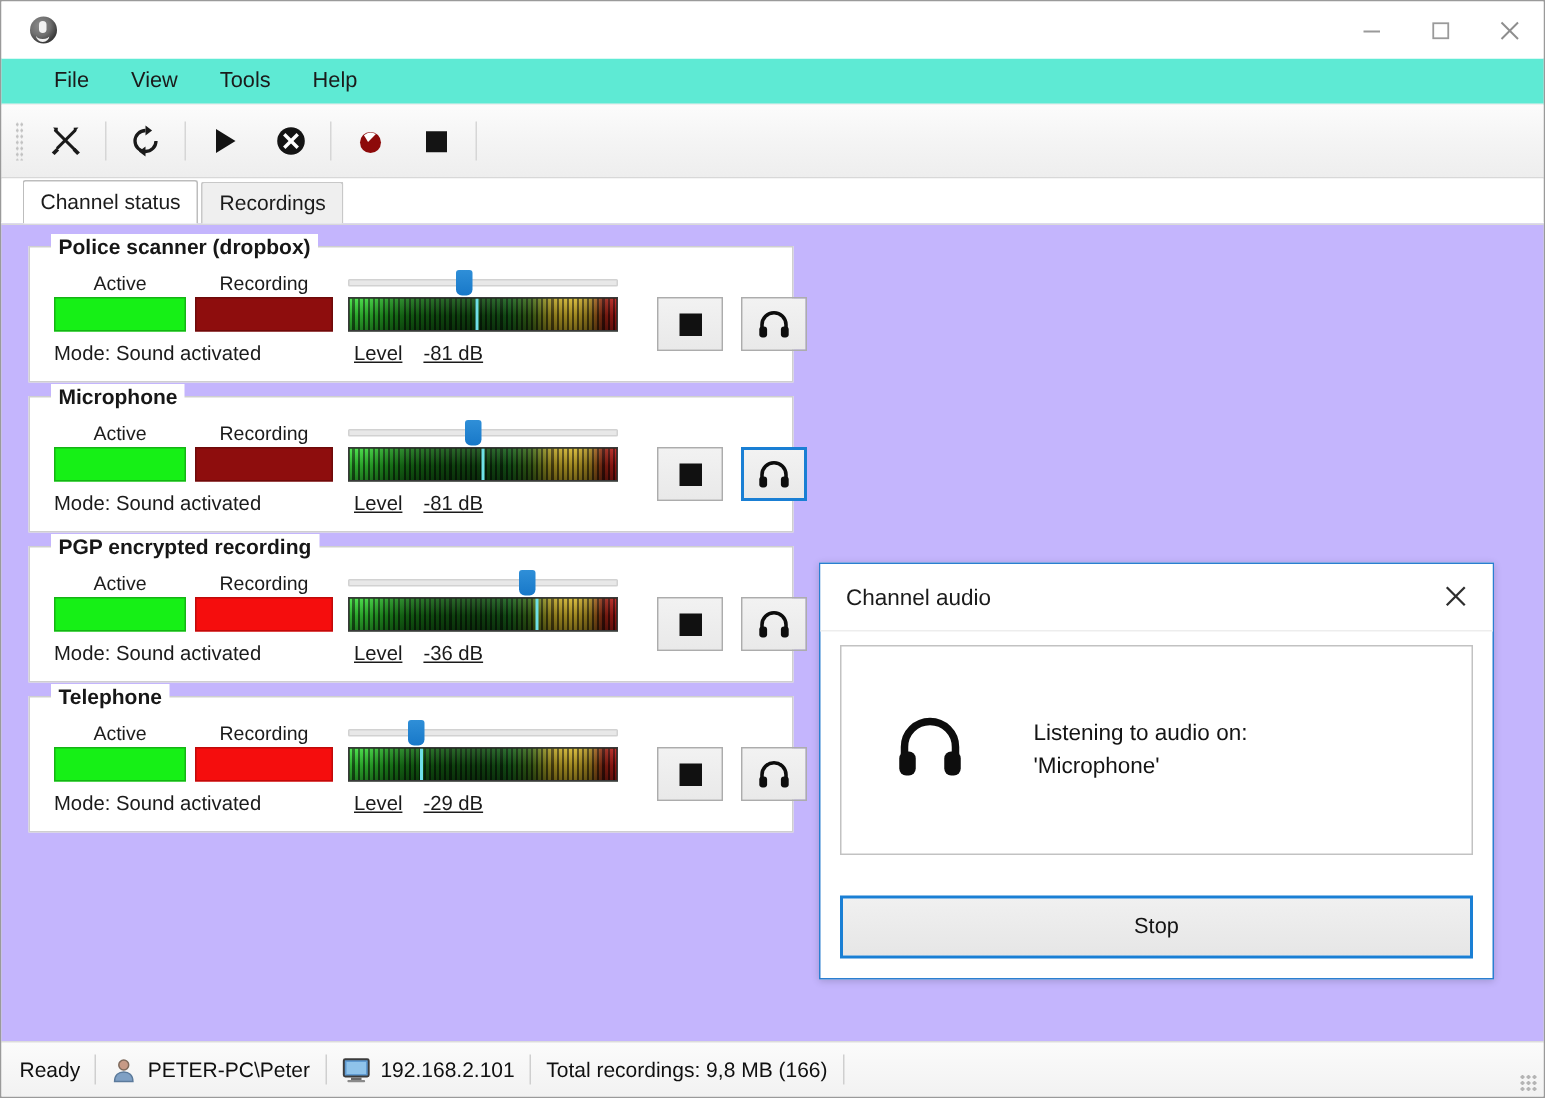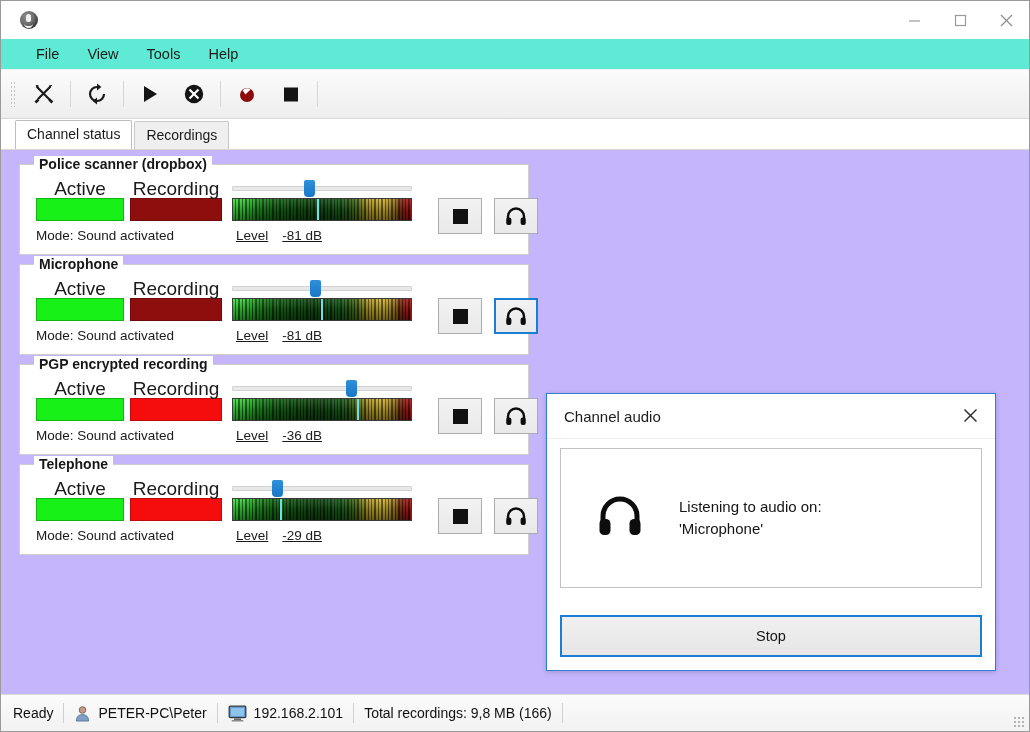--- a/index.html
+++ b/index.html
@@ -109,21 +109,21 @@
   .gb-title{
     position:absolute;top:-9px;left:14px;background:#ffffff;padding:0 5px;
     font-size:14px;font-weight:bold;color:#171717;white-space:nowrap;
   }
   .gb-row{display:flex;align-items:flex-start;}
 
   .col-active{width:88px;margin-left:6px;}
   .col-rec{width:92px;margin-left:6px;}
   .col-meter{margin-left:10px;}
   .lbl{
-    font-size:19px;color:#1b1b1b;text-align:center;height:19px;line-height:19px;
+    font-size:13px;color:#1b1b1b;text-align:center;height:19px;line-height:19px;
   }
   .ind{
     height:23px;border:1px solid #7a7a7a;box-sizing:border-box;
   }
   .ind.green{background:#16f016;border-color:#14b414;}
   .ind.red-dark{background:#8e0d0d;border-color:#6e0a0a;}
   .ind.red-bright{background:#f50d0d;border-color:#c00a0a;}
 
   .sub{
     font-size:13.5px;color:#1b1b1b;margin-top:6px;height:18px;line-height:18px;
@@ -185,38 +185,38 @@
     background:linear-gradient(to bottom,#f2f2f2 0%,#e9e9e9 100%);
     border:1px solid #acacac;
     display:flex;align-items:center;justify-content:center;
     box-sizing:border-box;
   }
   .sqbtn.focused{border:2px solid #1a7fd4;}
   .stop-glyph{width:15px;height:15px;background:#111111;}
 
   
   .dialog{
-    position:absolute;left:545px;top:243px;width:450px;height:278px;
+    position:absolute;left:545px;top:225px;width:450px;height:278px;
     background:#ffffff;border:1px solid #2a7fd0;box-sizing:border-box;
     box-shadow:0 1px 5px rgba(0,0,0,.18);
     display:flex;flex-direction:column;
   }
   .dlg-title{
     height:44px;min-height:44px;display:flex;align-items:center;
     border-bottom:1px solid #ededed;background:#ffffff;position:relative;
   }
   .dlg-title-text{font-size:15px;color:#1b1b1b;margin-left:17px;}
   .dlg-close{
     position:absolute;right:8px;top:6px;width:34px;height:30px;
     display:flex;align-items:center;justify-content:center;color:#3a3a3a;
   }
   .dlg-body{flex:1;padding:9px 13px 0 13px;box-sizing:border-box;}
   .dlg-panel{
     height:140px;border:1px solid #c2c2c2;box-sizing:border-box;background:#ffffff;
-    display:flex;align-items:center;padding-left:36px;
+    display:flex;align-items:center;padding-left:36px;gap:10px;
   }
   .hp-icon{margin-right:36px;flex:none;}
   .dlg-msg{font-size:15px;color:#141414;line-height:22px;}
   .dlg-foot{padding:10px 13px 13px 13px;}
   .stop-btn{
     width:100%;height:42px;
     background:linear-gradient(to bottom,#f0f0f0 0%,#e6e6e6 100%);
     border:2px solid #1a7fd4;box-sizing:border-box;
     display:flex;align-items:center;justify-content:center;
     font-size:14.5px;color:#141414;

